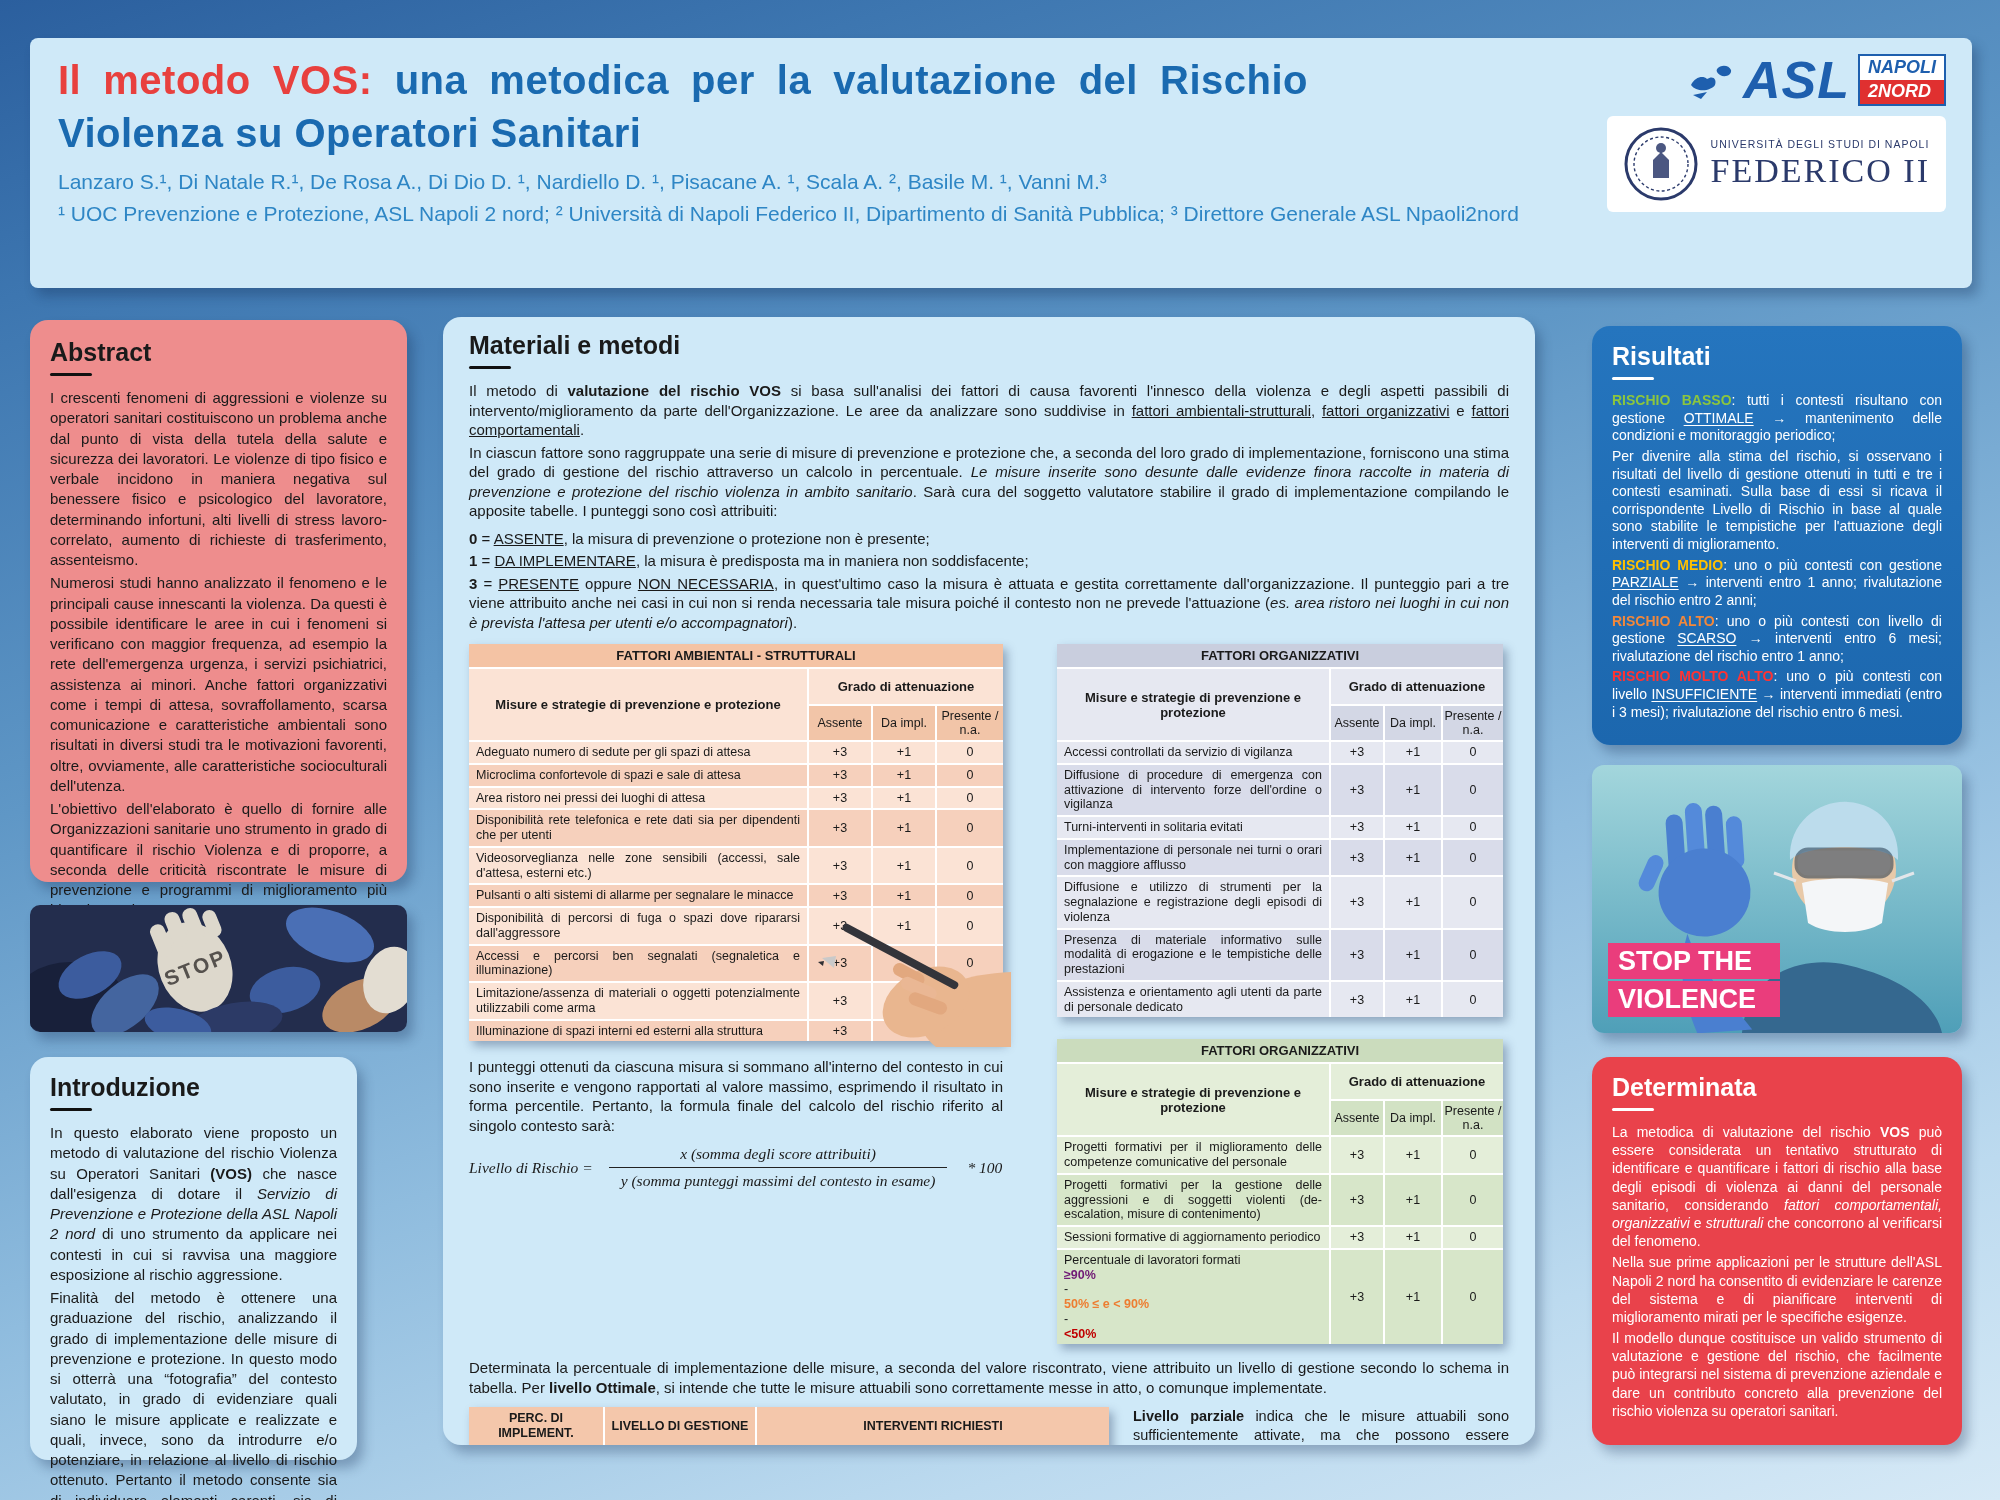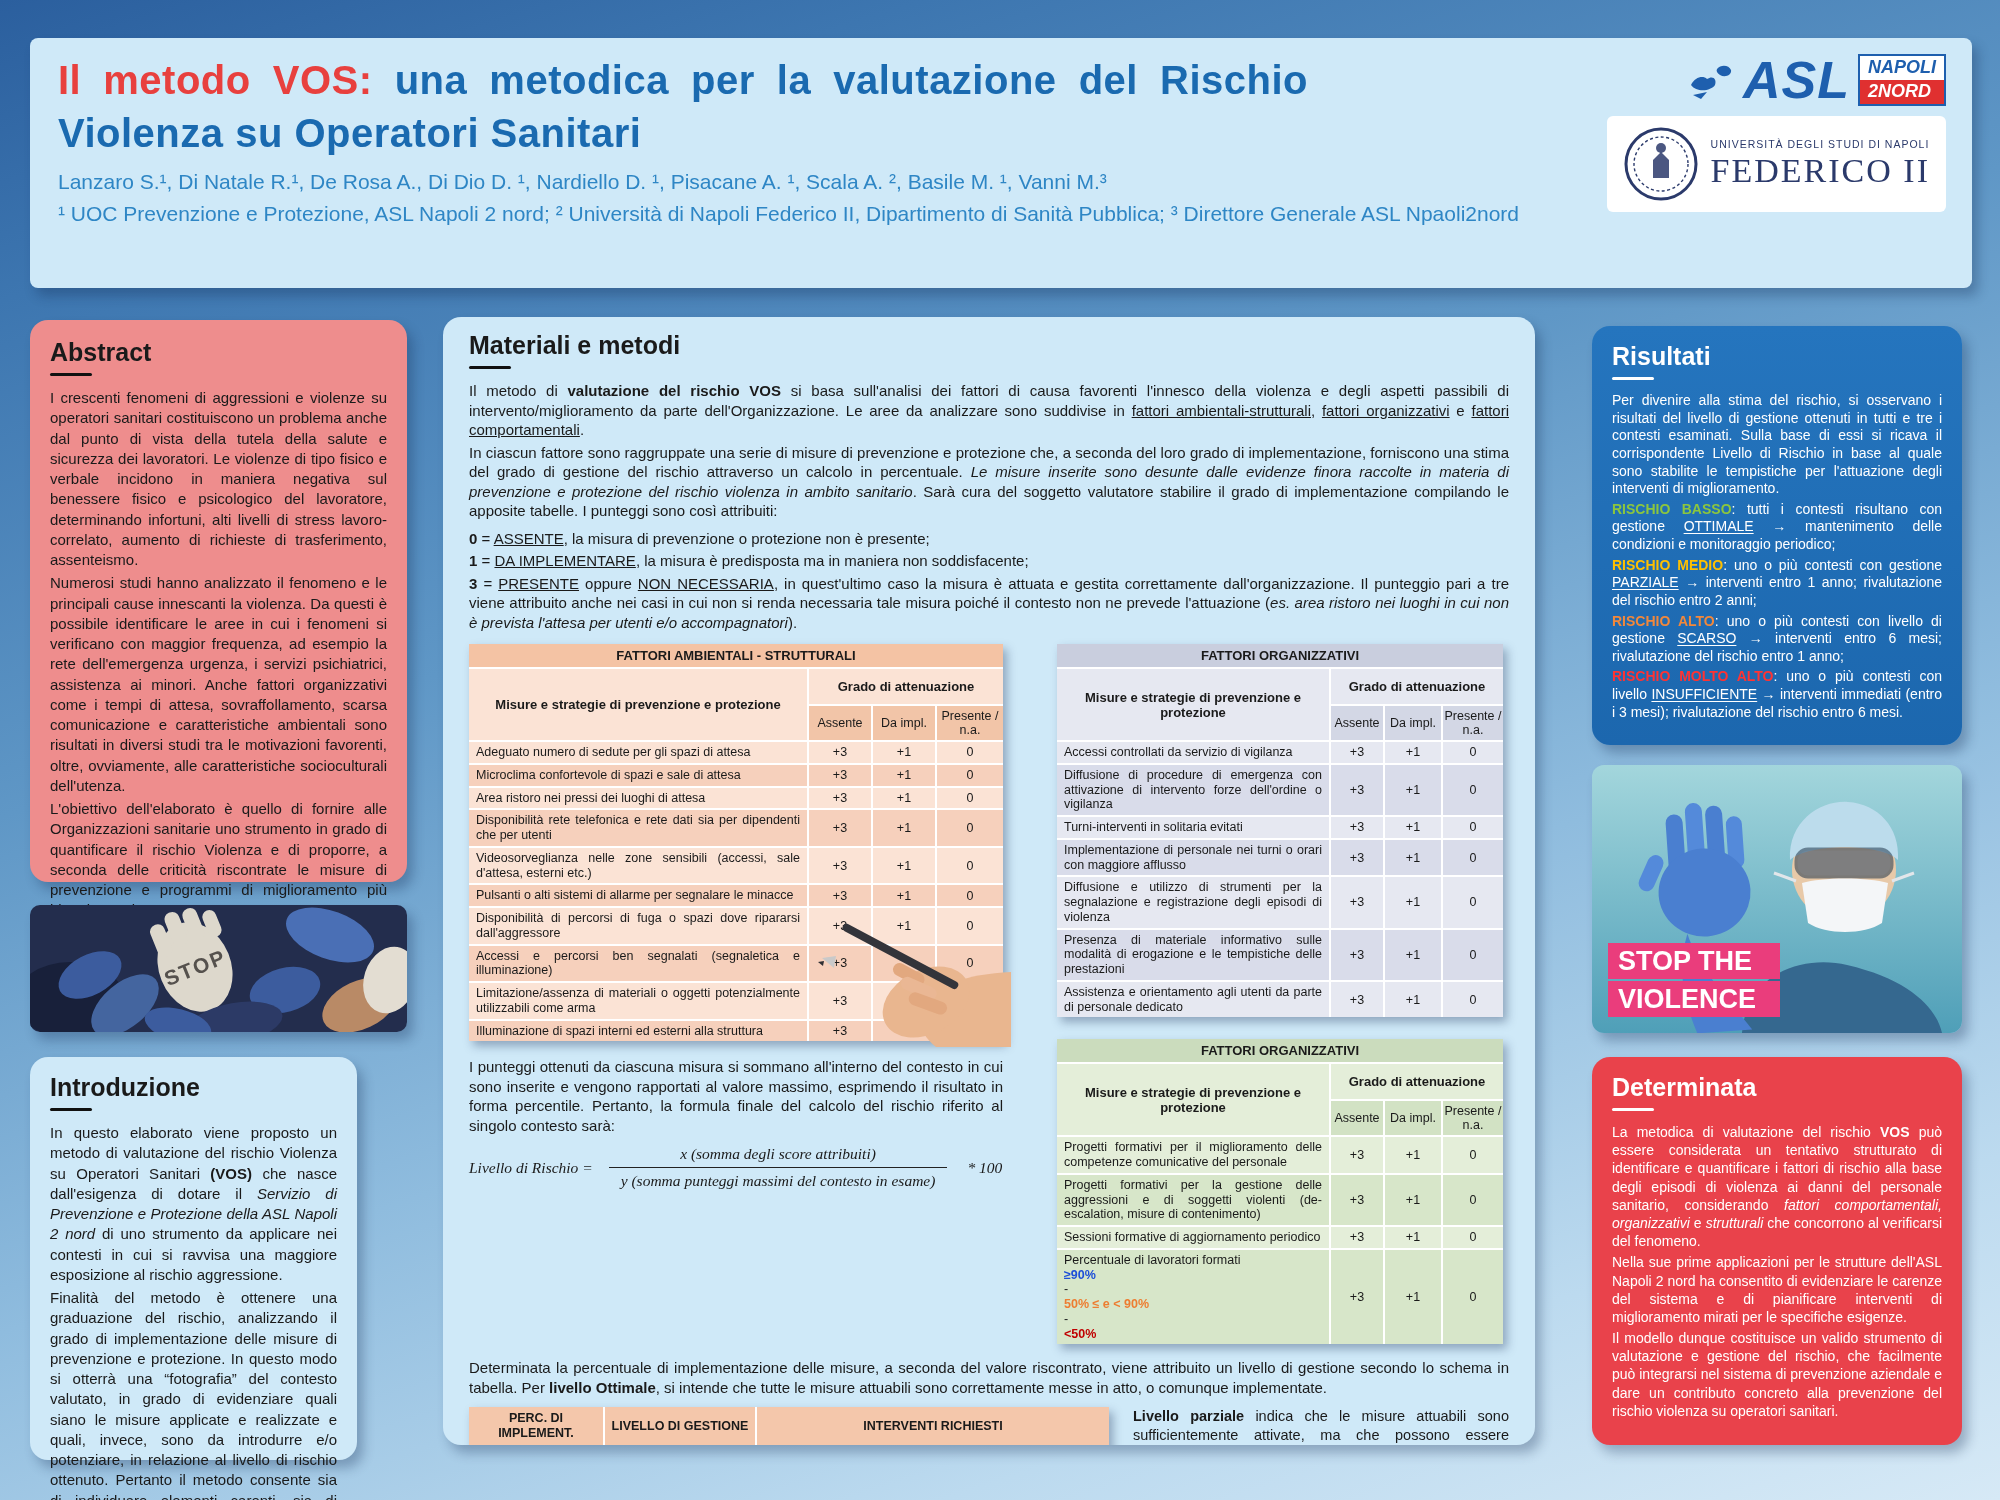--- a/index.html
+++ b/index.html
@@ -433,21 +433,21 @@
             <div class="ft-label">Sessioni formative di aggiornamento periodico</div>
             <div class="ft-vals">
               <span class="ft-v">+3</span>
               <span class="ft-v">+1</span>
               <span class="ft-v">0</span>
             </div>
           </div>
             <div class="ft-row">
             <div class="ft-label">
                 <span>Percentuale di lavoratori formati </span>
-                <span class="b" style="color: #1d4ed8;">≥90%</span>
+                <span class="b" style="color: #701a75;">≥90%</span>
                 <span> - </span>
                 <span class="b" style="color: rgb(237, 125, 49);">50% ≤ e &lt; 90%</span>
                 <span> - </span>
                 <span class="b" style="color: rgb(192, 0, 0);">&lt;50%</span>
               </div>
             <div class="ft-vals">
               <span class="ft-v">+3</span>
               <span class="ft-v">+1</span>
               <span class="ft-v">0</span>
             </div>
@@ -480,22 +480,22 @@
         <p class="para"><span class="b">Livello parziale</span><span> indica che le misure attuabili sono sufficientemente attivate, ma che possono essere implementate ulteriormente.</span></p>
         <p class="para"><span>Se il </span><span class="b">livello</span><span> di gestione è </span><span class="b">scarso</span><span>, il metodo evidenzia invece importanti carenze nell'attuazione delle misure previste, che sono quindi da implementare in tempi rapidi.</span></p>
       </div>
   </div>
 </div>
 
 <div class="panel risultati">
   <div class="phead">Risultati</div>
   <div class="dash w"></div>
   <div>
+      <p class="para"><span class="b" style="color: rgb(140, 198, 62);">RISCHIO BASSO</span><span>: tutti i contesti risultano con gestione </span><span class="u">OTTIMALE</span><span> → mantenimento delle condizioni e monitoraggio periodico;</span></p>
       <p class="para">Per divenire alla stima del rischio, si osservano i risultati del livello di gestione ottenuti in tutti e tre i contesti esaminati. Sulla base di essi si ricava il corrispondente Livello di Rischio in base al quale sono stabilite le tempistiche per l'attuazione degli interventi di miglioramento.</p>
-      <p class="para"><span class="b" style="color: rgb(140, 198, 62);">RISCHIO BASSO</span><span>: tutti i contesti risultano con gestione </span><span class="u">OTTIMALE</span><span> → mantenimento delle condizioni e monitoraggio periodico;</span></p>
       <p class="para"><span class="b" style="color: rgb(255, 192, 0);">RISCHIO MEDIO</span><span>: uno o più contesti con gestione </span><span class="u">PARZIALE</span><span> → interventi entro 1 anno; rivalutazione del rischio entro 2 anni;</span></p>
       <p class="para"><span class="b" style="color: rgb(242, 136, 59);">RISCHIO ALTO</span><span>: uno o più contesti con livello di gestione </span><span class="u">SCARSO</span><span> → interventi entro 6 mesi; rivalutazione del rischio entro 1 anno;</span></p>
       <p class="para"><span class="b" style="color: rgb(255, 51, 51);">RISCHIO MOLTO ALTO</span><span>: uno o più contesti con livello </span><span class="u">INSUFFICIENTE</span><span> → interventi immediati (entro i 3 mesi); rivalutazione del rischio entro 6 mesi.</span></p>
     </div>
 </div>
 
 <div class="photo2">
   <svg width="370" height="268" viewBox="0 0 370 268">
     <defs>
       <linearGradient id="tealbg" x1="0" y1="0" x2="0" y2="1">

